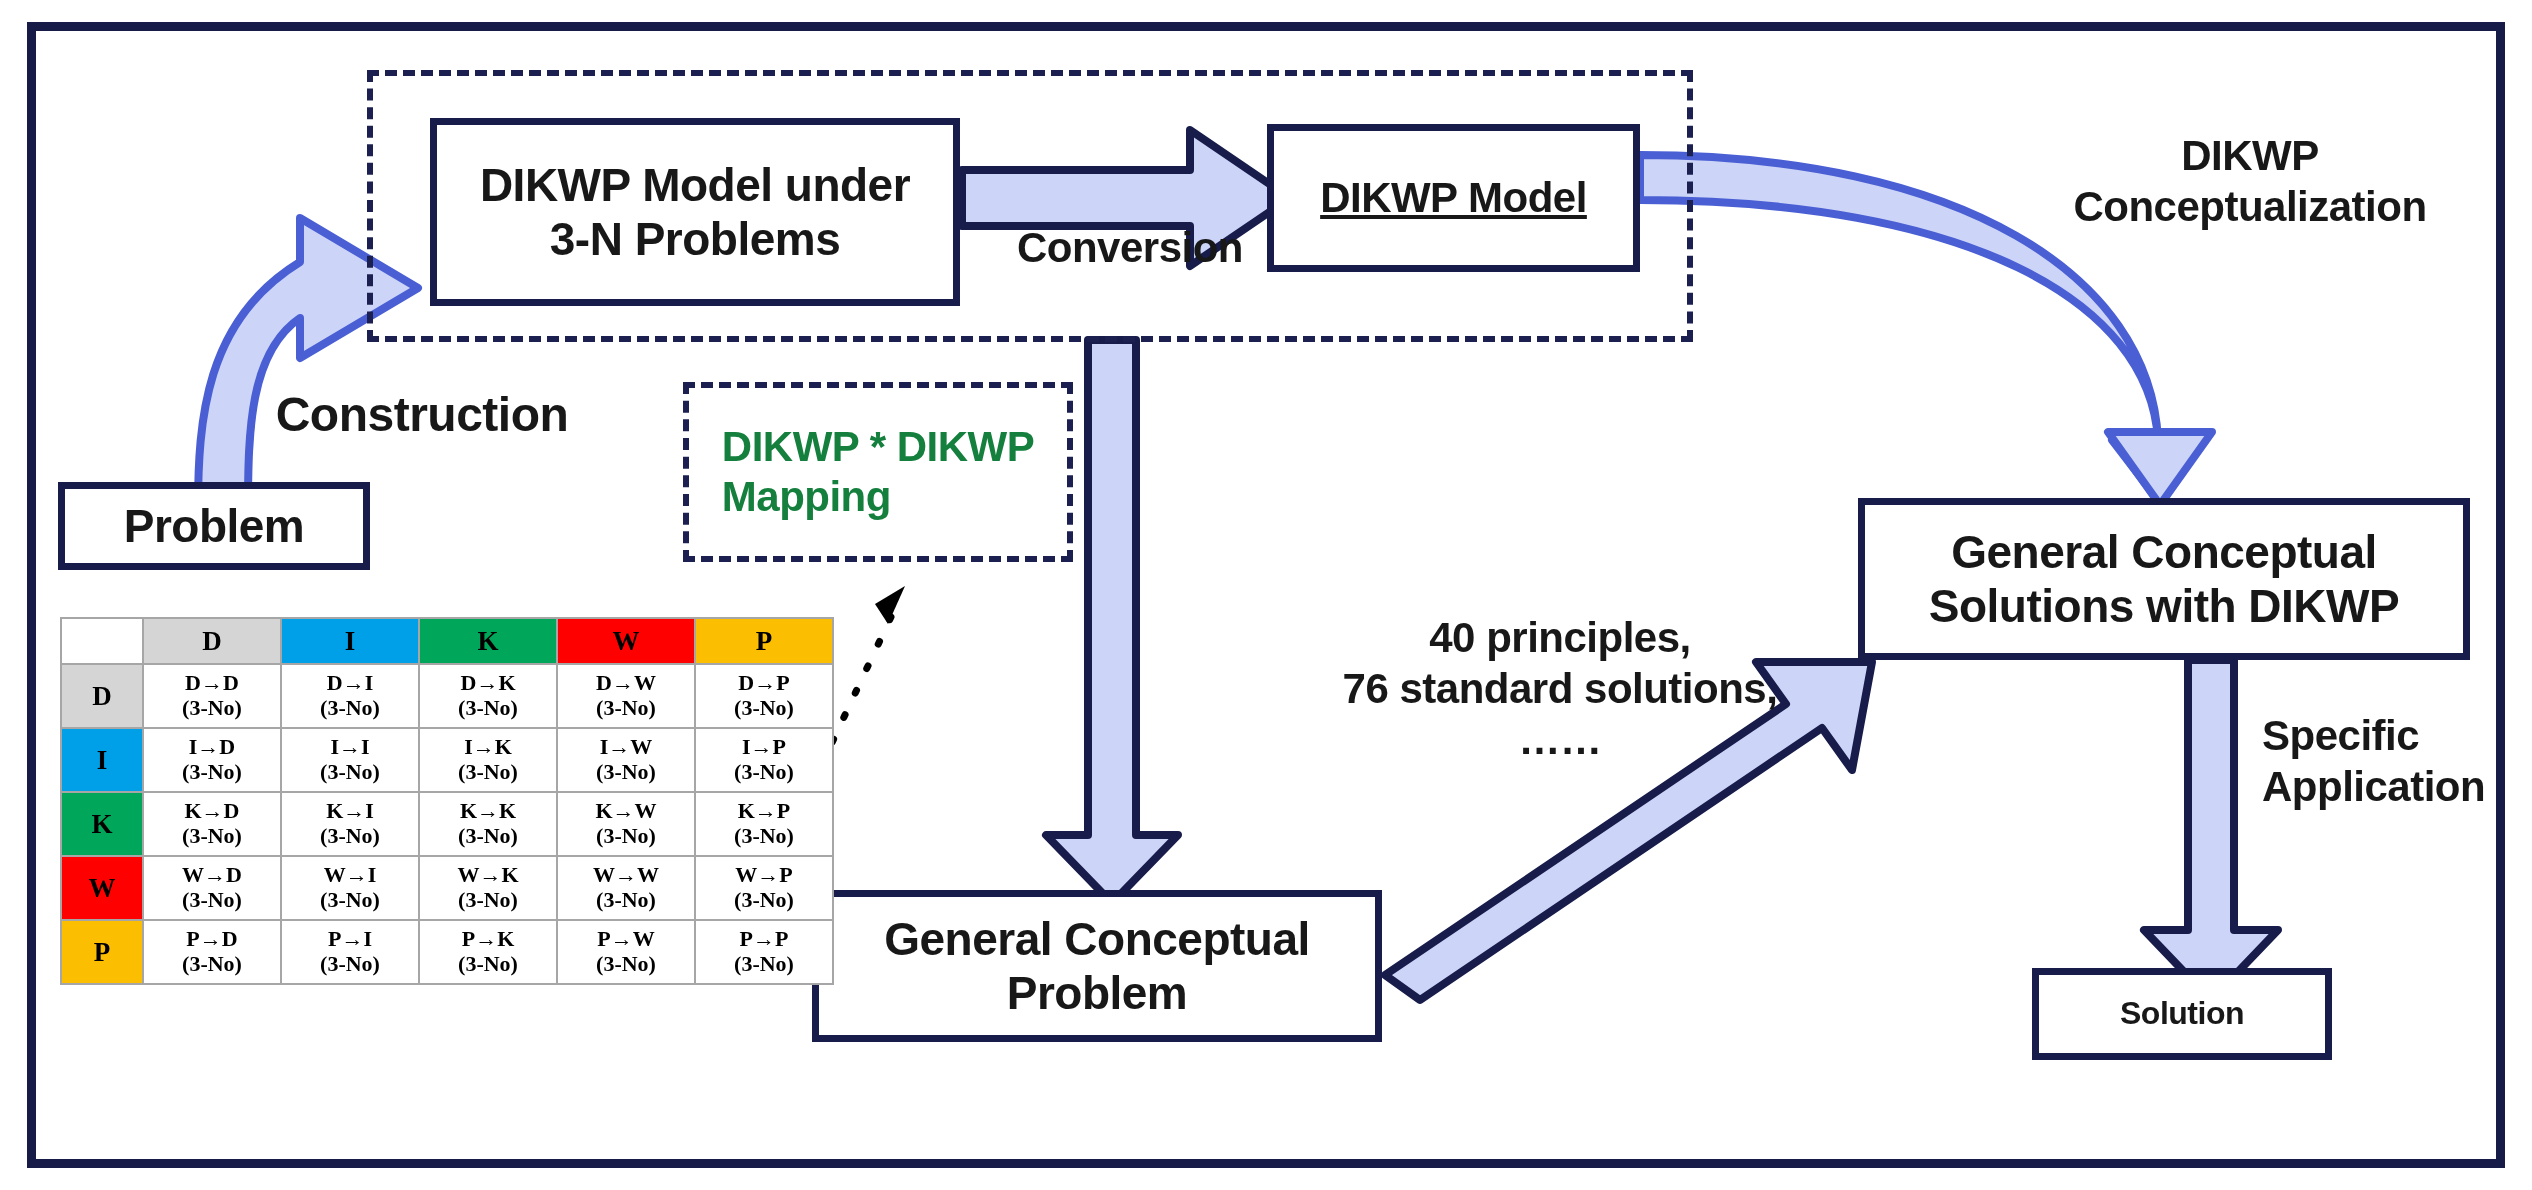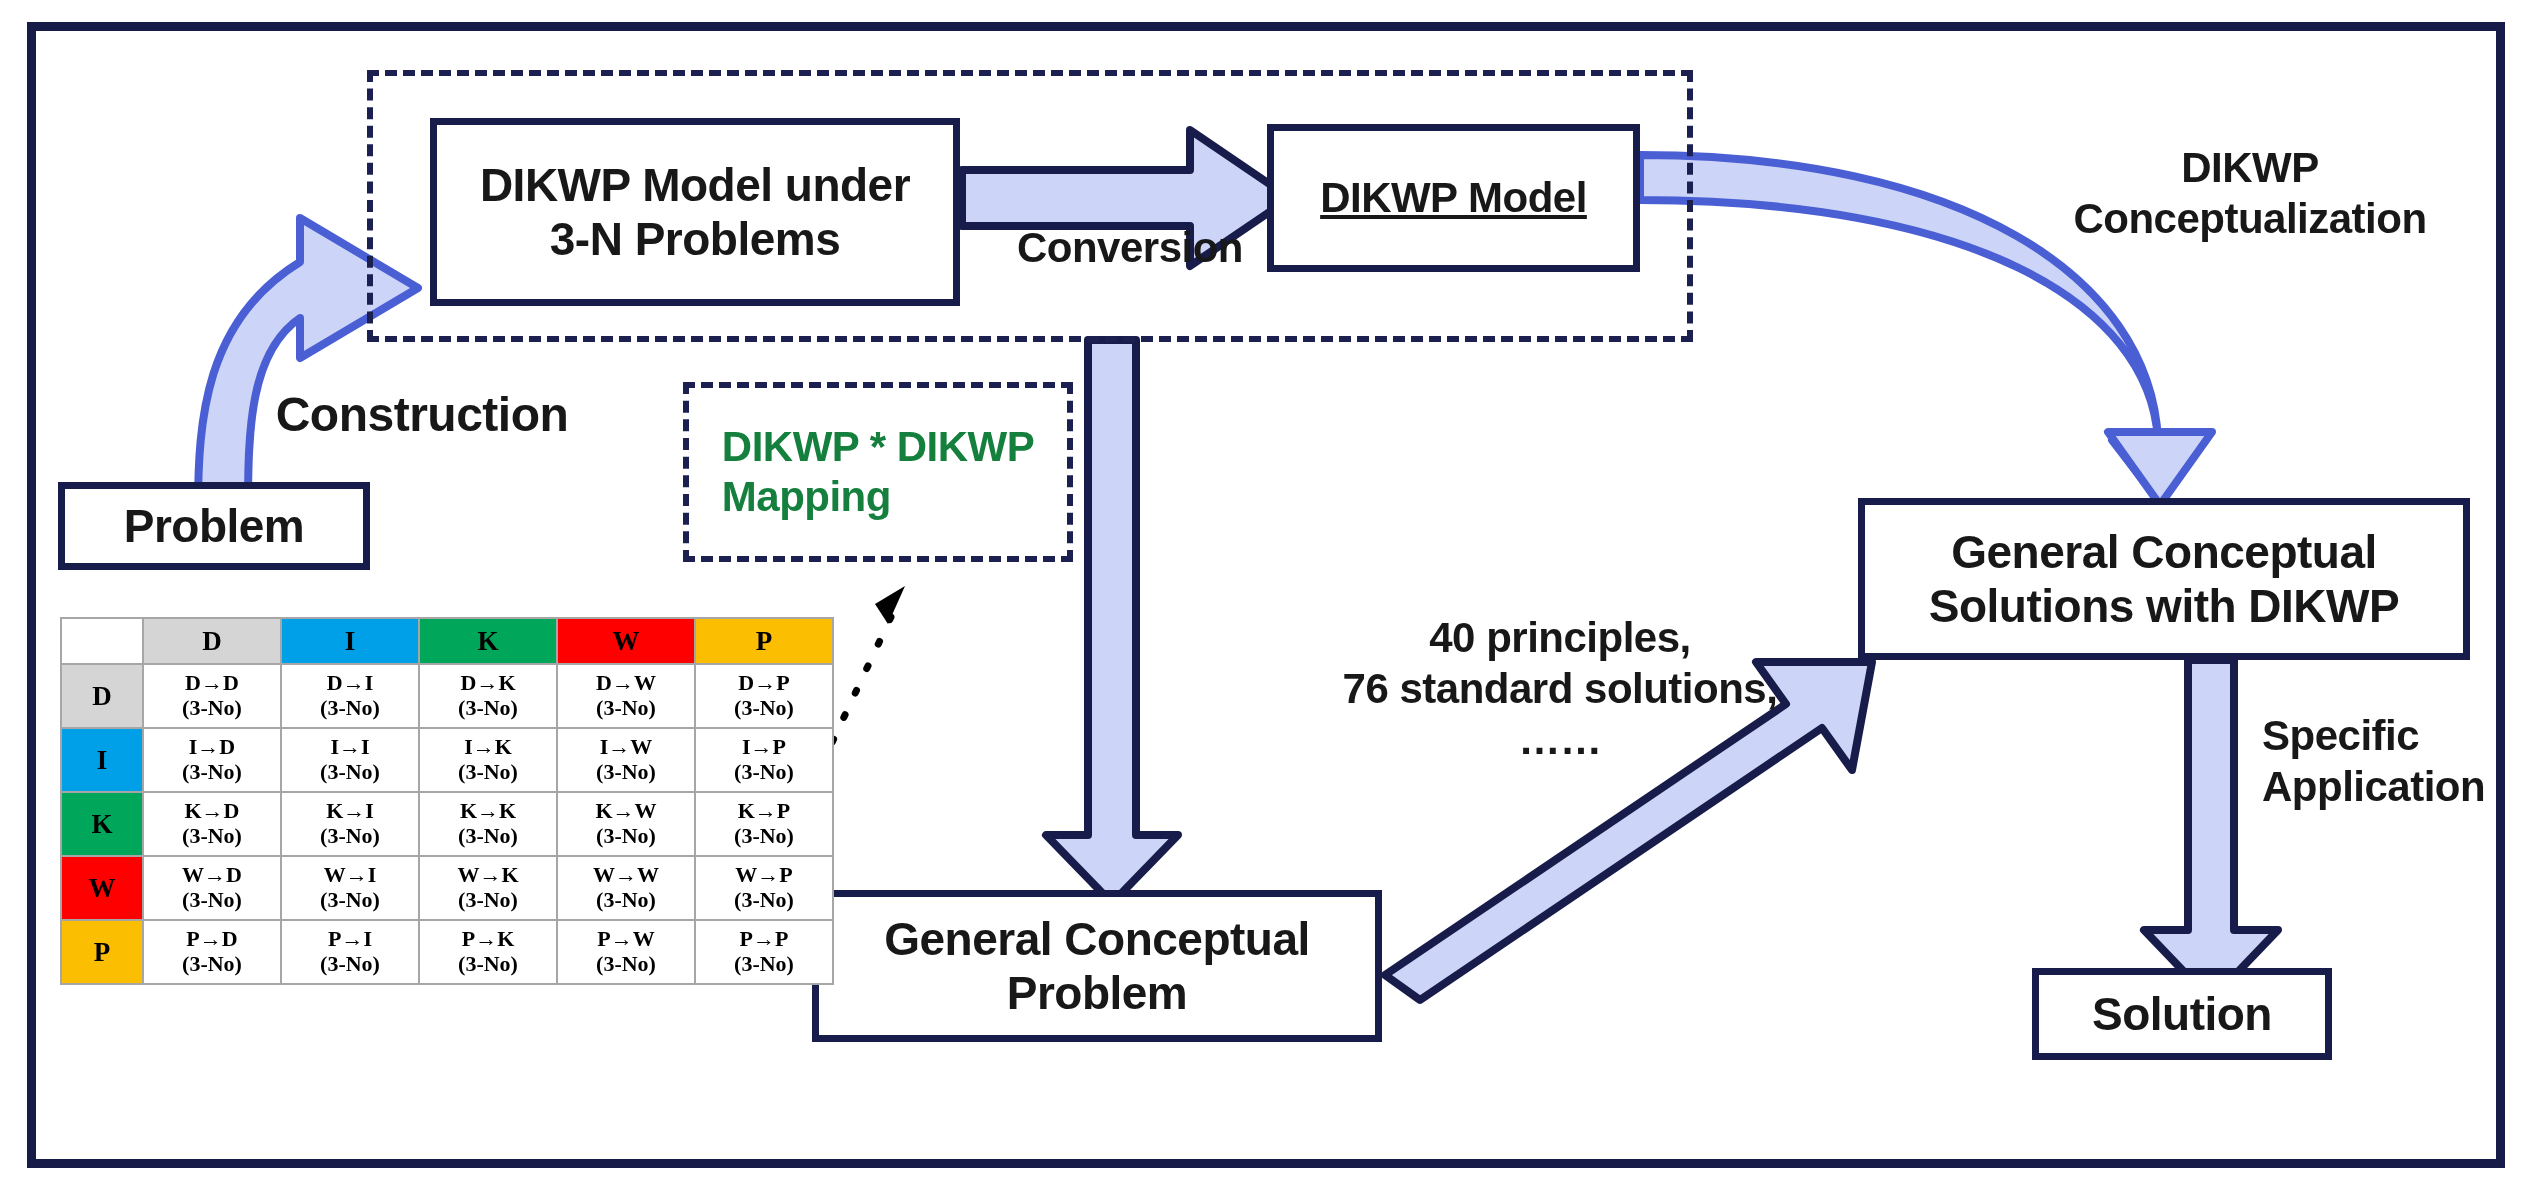--- a/index.html
+++ b/index.html
@@ -154,27 +154,27 @@
   <div class="node" style="left:1267px;top:124px;width:373px;height:148px;font-size:42px;text-decoration:underline;">DIKWP Model</div>
 
   <div class="node" style="left:58px;top:482px;width:312px;height:88px;font-size:46px;">Problem</div>
 
   <div class="node" style="left:812px;top:890px;width:570px;height:152px;font-size:46px;white-space:pre-line;">General Conceptual
 Problem</div>
 
   <div class="node" style="left:1858px;top:498px;width:612px;height:162px;font-size:46px;white-space:pre-line;">General Conceptual
 Solutions with DIKWP</div>
 
-  <div class="node" style="left:2032px;top:968px;width:300px;height:92px;font-size:46px;">Solution</div>
+  <div class="node" style="left:2032px;top:968px;width:300px;height:92px;font-size:32px;">Solution</div>
 
   <div class="edge-label" style="left:252px;top:386px;width:340px;font-size:48px;">Construction</div>
 
   <div class="edge-label" style="left:1000px;top:222px;width:260px;font-size:42px;">Conversion</div>
 
-  <div class="edge-label" style="left:2050px;top:130px;width:400px;font-size:42px;margin-top:12px;">DIKWP
+  <div class="edge-label" style="left:2050px;top:130px;width:400px;font-size:42px;">DIKWP
 Conceptualization</div>
 
   <div class="edge-label" style="left:1300px;top:612px;width:520px;font-size:42px;">40 principles,
 76 standard solutions,
 ……</div>
 
   <div class="edge-label" style="left:2262px;top:710px;width:330px;font-size:42px;text-align:left;">Specific
 Application</div>
 
   <table id="matrix">

